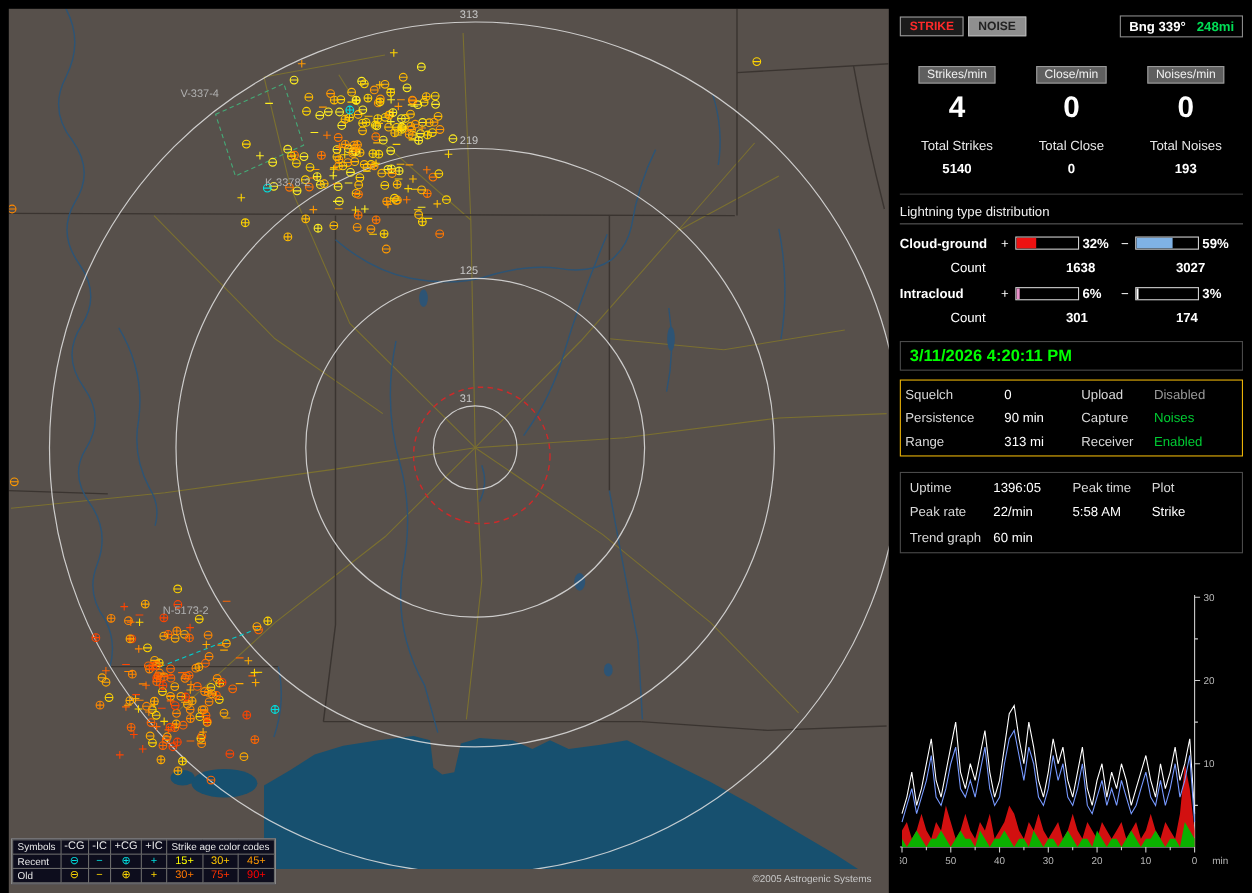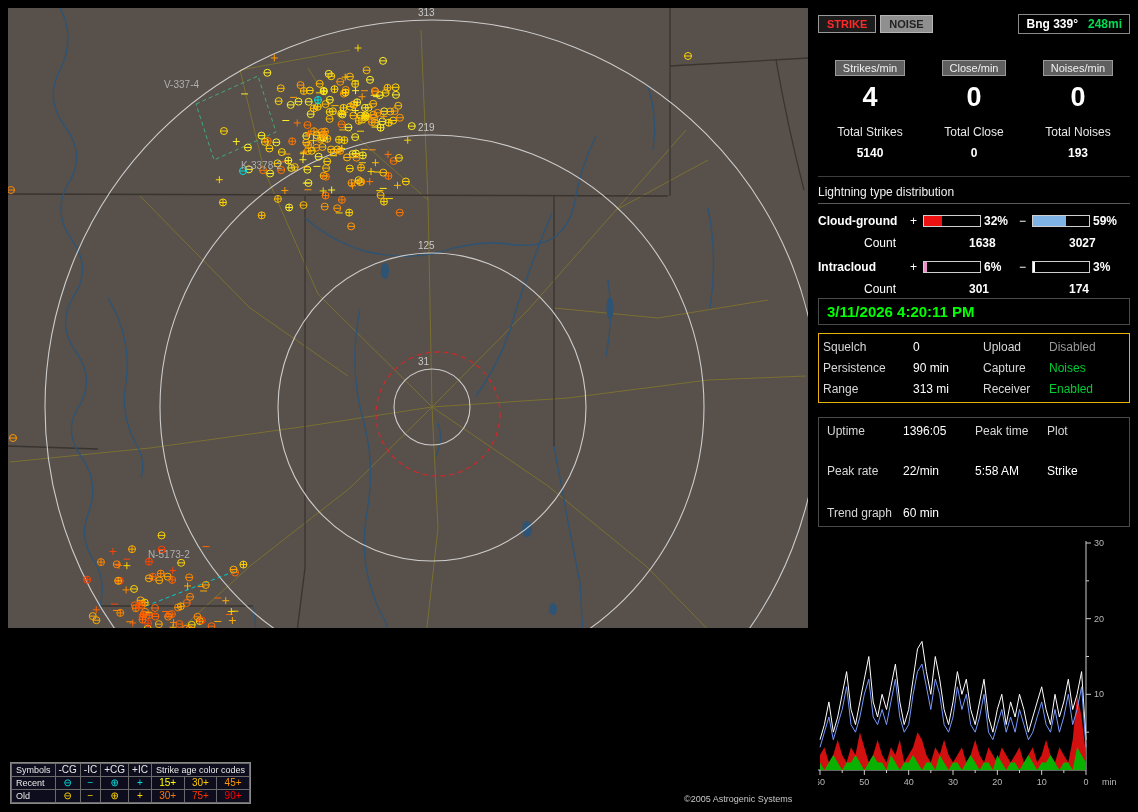--- a/index.html
+++ b/index.html
@@ -1,20 +1,20 @@
 <!DOCTYPE html>
 <html><head>
 <meta charset="utf-8">
 <style>
   html,body{margin:0;padding:0;background:#000;}
   body{width:1138px;height:812px;position:relative;overflow:hidden;
        font-family:"Liberation Sans", sans-serif;-webkit-font-smoothing:none;}
 
   
-  .map{position:absolute;left:8px;top:8px;width:800px;height:620px;background:#57504b;overflow:hidden;}
+  .map{position:absolute;left:8px;top:8px;width:800px;height:804px;background:#57504b;overflow:hidden;}
   .map svg{display:block;}
 
   
   .legend{position:absolute;left:10px;top:762px;background:#0d0d1d;border:1px solid #888;
           color:#e8e8e8;font-size:9px;line-height:12px;}
   .legend table{border-collapse:collapse;}
   .legend td{border:1px solid #6a6a6a;padding:0 4px;white-space:nowrap;height:12px;}
   .legend .sym{font-size:10px;text-align:center;padding:0 3px;}
 
   .copyright{position:absolute;left:684px;top:794px;color:#c8c8c8;font-size:9px;}
@@ -45,32 +45,32 @@
   .dist-title{margin-top:8px;padding-bottom:4px;border-bottom:1px solid #5a5a5a;color:#f0f0f0;}
   .dist-row{display:grid;grid-template-columns:92px 13px 58px 38px 13px 58px 38px;
             align-items:center;margin-top:10px;}
   .dist-label{font-weight:bold;}
   .pct{font-weight:bold;padding-left:3px;}
   .bar{display:inline-block;height:10px;border:1px solid #cfcfcf;background:#000;overflow:hidden;}
   .bar i{display:block;height:100%;}
   .count-row{display:grid;grid-template-columns:105px 100px 100px;margin-top:8px;margin-left:46px;}
   .count-row .cv{font-weight:bold;}
 
-  .dt-box{margin-top:2px;border:1px solid #4a4a4a;padding:4px 8px;color:#00ff00;
+  .dt-box{margin-top:14px;border:1px solid #4a4a4a;padding:4px 8px;color:#00ff00;
           font-weight:bold;font-size:15px;}
 
   .status-box{margin-top:8px;border:1px solid #eab308;padding:6px 4px;
               display:grid;grid-template-columns:90px 70px 66px auto;row-gap:7px;}
   .lab{color:#d8d8d8;}
   .val{color:#fff;}
   .val-green{color:#00cc33;}
   .val-gray{color:#9a9a9a;}
 
   .info-box{margin-top:14px;border:1px solid #4a4a4a;padding:6px 8px;
-            display:grid;grid-template-columns:76px 72px 72px auto;row-gap:26px;}
+            display:grid;grid-template-columns:76px 72px 72px auto;row-gap:8px;}
   .trend-line{grid-column:1 / span 4;display:grid;grid-template-columns:76px auto;margin-top:2px;}
 
   .graph{position:absolute;left:0;top:530px;width:312px;height:264px;}
 </style>
 </head>
 <body>
 
 <div class="map">
   <svg width="800" height="782" viewBox="0 0 800 782">
     <g>

